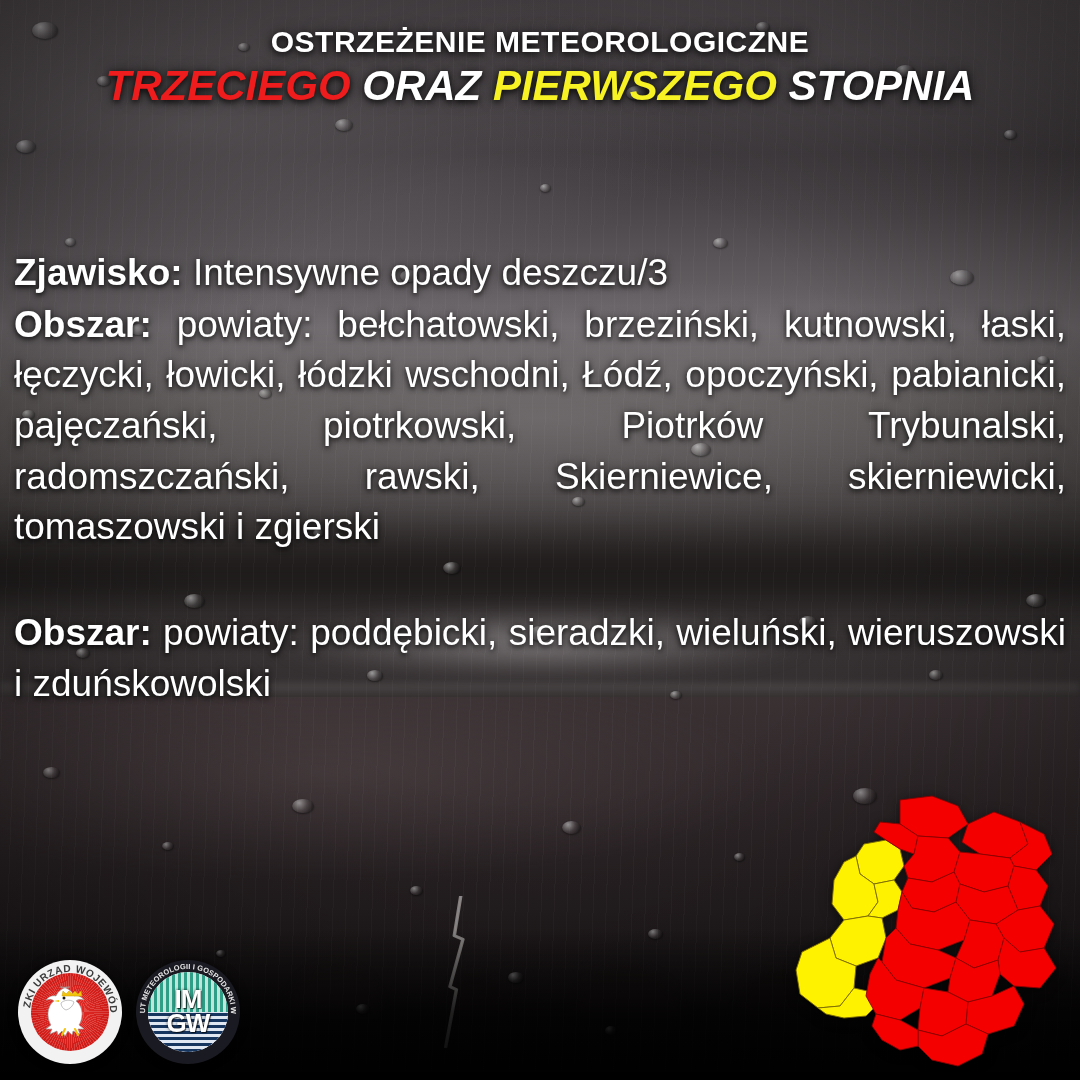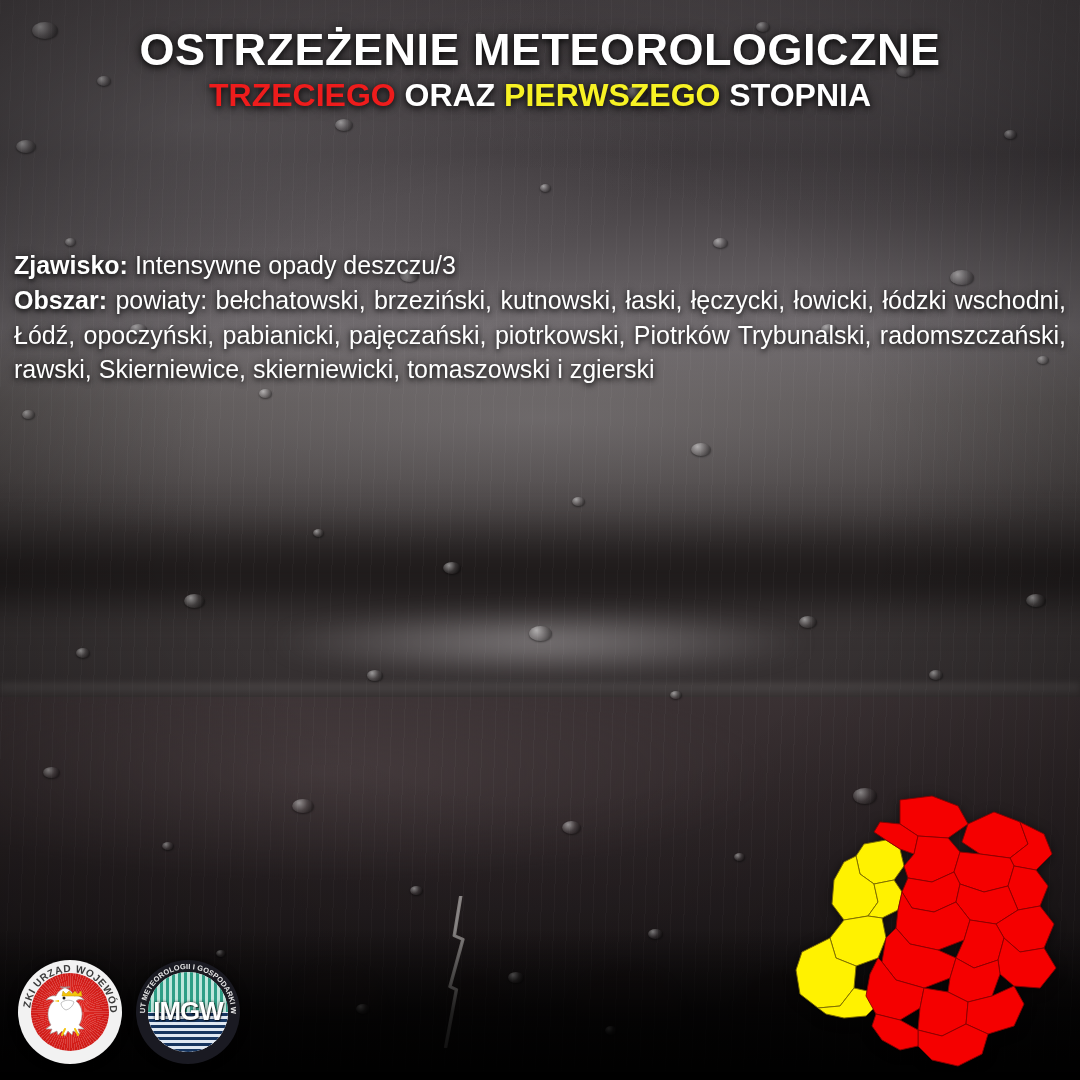--- a/index.html
+++ b/index.html
@@ -94,35 +94,35 @@
   
   .content{position:absolute;inset:0;}
 
   .headline{
     position:absolute;left:0;right:0;top:26px;
     text-align:center;
     font-weight:bold;
     text-shadow:0 2px 6px rgba(0,0,0,.85), 0 0 14px rgba(0,0,0,.5);
   }
   .hl-line1{
-    font-size:45px;letter-spacing:.5px;color:#ffffff;line-height:1.06;
+    font-size:30px;letter-spacing:.5px;color:#ffffff;line-height:1.06;
   }
   .hl-line2{
-    font-size:32px;line-height:1.35;color:#ffffff;
+    font-size:42px;font-style:italic;line-height:1.35;color:#ffffff;
   }
   .hl-line3{
     font-size:44px;letter-spacing:.3px;line-height:1.22;color:#ffffff;
   }
   .w-red{color:#ee1c1c;}
   .w-yellow{color:#f7f224;}
 
   .body-block{
     position:absolute;left:14px;right:14px;
     color:#ffffff;
-    font-size:25px;
+    font-size:37px;
     line-height:1.37;
     text-align:justify;
     text-shadow:0 2px 5px rgba(0,0,0,.8), 0 0 10px rgba(0,0,0,.45);
   }
   #block-1{top:248px;}
   #block-2{top:608px;}
   .warn-row{margin:0 0 1px 0;}
   .warn-row.no-justify{text-align:left;}
   .lbl{font-weight:bold;}
 
@@ -151,21 +151,21 @@
   }
   .logo-imgw .disc .top{
     position:absolute;left:0;top:0;width:100%;height:50%;
     background:repeating-linear-gradient(90deg,#2e9e86 0 3px,#bfe6dc 3px 6px);
   }
   .logo-imgw .disc .bot{
     position:absolute;left:0;top:50%;width:100%;height:50%;
     background:repeating-linear-gradient(0deg,#16355f 0 3px,#dfe8f2 3px 6px);
   }
   .logo-imgw .letters{
-    position:absolute;inset:0;display:flex;flex-direction:row;align-items:center;justify-content:center;
+    position:absolute;inset:0;display:flex;flex-direction:column;align-items:center;justify-content:center;
     color:#ffffff;font-weight:bold;line-height:.92;letter-spacing:-1px;
     text-shadow:0 0 3px rgba(0,0,0,.85), 1px 1px 0 rgba(0,0,0,.55);
     pointer-events:none;
   }
   .logo-imgw .letters span{font-size:26px;}
 
   
   .map{position:absolute;right:6px;bottom:8px;width:292px;height:280px;}
   .map svg{width:100%;height:100%;display:block;
     filter:drop-shadow(0 2px 6px rgba(0,0,0,.55));}
@@ -259,20 +259,24 @@
         <span class="lbl">Zjawisko:</span>
         <span>Intensywne opady deszczu/3</span>
       </p>
       <p class="warn-row">
         <span class="lbl">Obszar:</span>
         <span>powiaty: bełchatowski, brzeziński, kutnowski, łaski, łęczycki, łowicki, łódzki wschodni, Łódź, opoczyński, pabianicki, pajęczański, piotrkowski, Piotrków Trybunalski, radomszczański, rawski, Skierniewice, skierniewicki, tomaszowski i zgierski</span>
       </p>
     </div>
 
     <div class="body-block" id="block-2">
+      <p class="warn-row">
+        <span class="lbl">Obszar:</span>
+        <span>powiaty: poddębicki, sieradzki, wieluński, wieruszowski i zduńskowolski</span>
+      </p>
     </div>
 
     <div class="logos">
 
       <div class="logo logo-pl">
         <svg class="ring-text" viewBox="0 0 104 104">
           <defs>
             <path id="arcTop" d="M 12,52 A 40,40 0 0 1 92,52" fill="none"></path>
             <path id="arcBot" d="M 15,52 A 37,37 0 0 0 89,52" fill="none"></path>
           </defs>

